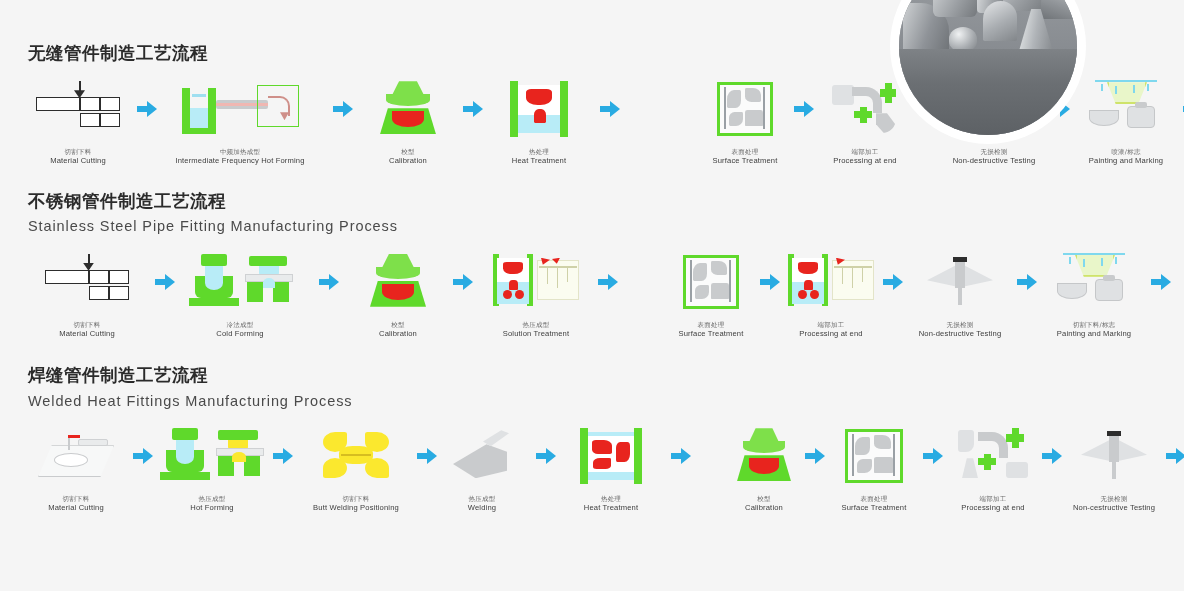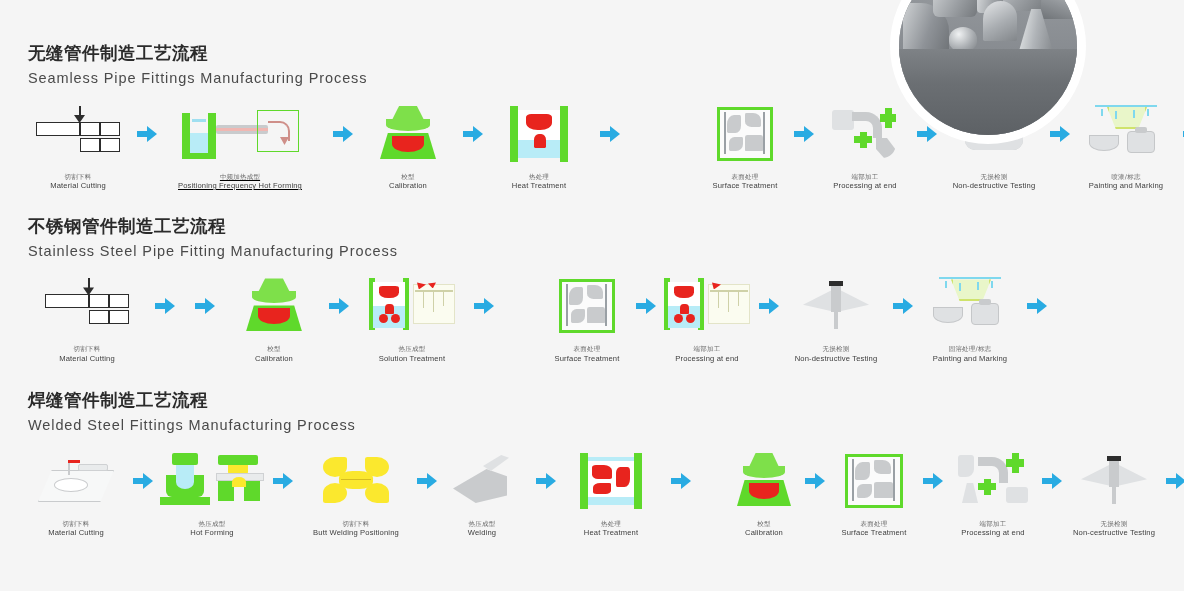--- a/index.html
+++ b/index.html
@@ -163,21 +163,20 @@
                 background:linear-gradient(100deg,#eceeef,#b0b4b8 50%,#868a8e);
                 clip-path: polygon(36% 0, 64% 0, 100% 100%, 0 100%);"></div>
     <div class="fitting" style="left:0; top:92px; width:100%; height:86px;
                 background:linear-gradient(#7e8286,#6b6f73 40%,#5d6165);"></div>
   </div>
 </div>
 
 <div class="section sec-1">
   <div class="sec-head">
     <div class="cn">无缝管件制造工艺流程</div>
-    <div class="en">Seamless Pipe Fittings Manufacturing Process</div>
   </div>
 
   <div class="flow">
 
     <div class="group left">
 
       <div class="step" style="width:112px;">
         <div class="art">
           <div class="ic" style="width:84px;height:56px;">
             <div class="b" style="left:0;top:16px;width:44px;height:14px;border:1.8px solid #2d2d2d;background:#fff;"></div>
@@ -194,38 +193,38 @@
           <div class="en">Material Cutting</div>
         </div>
       </div>
 
       <div class="arrow" style="width:26px;">
         <svg width="20" height="16" viewBox="0 0 20 16">
             <path d="M0 5h10V0l10 8-10 8v-5H0z" fill="#29abe2"></path>
           </svg>
       </div>
 
-      <div class="step" style="width:160px;text-decoration:underline;">
+      <div class="step" style="width:160px;">
         <div class="art">
           <div class="ic" style="width:116px;height:54px;">
             <div class="b g" style="left:0;top:6px;width:8px;height:44px;"></div>
             <div class="b g" style="left:0;top:44px;width:34px;height:8px;"></div>
             <div class="b g" style="left:26px;top:6px;width:8px;height:44px;"></div>
             <div class="b cy" style="left:8px;top:26px;width:18px;height:20px;"></div>
             <div class="b" style="left:10px;top:12px;width:14px;height:3px;background:#9fdff0;"></div>
             <div class="b gy" style="left:34px;top:18px;width:52px;height:9px;border-radius:2px;"></div>
             <div class="b" style="left:34px;top:21px;width:52px;height:3px;background:#f0b7b2;"></div>
             <div class="b out" style="left:76px;top:4px;width:40px;height:40px;background:transparent;"></div>
             <div class="b" style="left:86px;top:14px;width:22px;height:20px;border-top:2.4px solid #cf8f89;border-right:2.4px solid #cf8f89;border-radius:0 10px 0 0;"></div>
             <div class="b" style="left:98px;top:30px;width:9px;height:8px;background:#cf8f89;clip-path:polygon(50% 100%,0 0,100% 0);"></div>
           </div>
         </div>
         <div class="labels">
           <div class="cn">中频加热成型</div>
-          <div class="en">Positioning Frequency Hot Forming</div>
+          <div class="en">Intermediate Frequency Hot Forming</div>
         </div>
       </div>
 
       <div class="arrow" style="width:46px;">
         <svg width="20" height="16" viewBox="0 0 20 16">
             <path d="M0 5h10V0l10 8-10 8v-5H0z" fill="#29abe2"></path>
           </svg>
       </div>
 
       <div class="step" style="width:84px;">
@@ -401,20 +400,43 @@
           <div class="en">Material Cutting</div>
         </div>
       </div>
 
       <div class="arrow" style="width:26px;">
         <svg width="20" height="16" viewBox="0 0 20 16">
             <path d="M0 5h10V0l10 8-10 8v-5H0z" fill="#29abe2"></path>
           </svg>
       </div>
 
+      <div class="step" style="width:124px;">
+        <div class="art">
+          <div class="ic" style="width:106px;height:56px;">
+
+            <div class="b g" style="left:14px;top:0;width:26px;height:12px;border-radius:2px;"></div>
+            <div class="b cy" style="left:18px;top:12px;width:18px;height:18px;"></div>
+            <div class="b g" style="left:8px;top:22px;width:38px;height:22px;border-radius:0 0 6px 6px;"></div>
+            <div class="b cy" style="left:18px;top:22px;width:18px;height:14px;border-radius:0 0 50% 50%;"></div>
+            <div class="b g" style="left:2px;top:44px;width:50px;height:8px;"></div>
+
+            <div class="b g" style="left:62px;top:2px;width:38px;height:10px;border-radius:2px;"></div>
+            <div class="b cy" style="left:72px;top:12px;width:20px;height:14px;border-radius:0 0 50% 50%;"></div>
+            <div class="b" style="left:58px;top:20px;width:48px;height:8px;background:#e9ebec;border:1px solid #cfd1d3;"></div>
+            <div class="b g" style="left:60px;top:28px;width:16px;height:20px;"></div>
+            <div class="b g" style="left:86px;top:28px;width:16px;height:20px;"></div>
+            <div class="b cy" style="left:76px;top:24px;width:12px;height:10px;border-radius:50% 50% 0 0;"></div>
+          </div>
+        </div>
+        <div class="labels">
+          <div class="cn">冷法成型</div>
+          <div class="en">Cold Forming</div>
+        </div>
+      </div>
 
       <div class="arrow" style="width:54px;">
         <svg width="20" height="16" viewBox="0 0 20 16">
             <path d="M0 5h10V0l10 8-10 8v-5H0z" fill="#29abe2"></path>
           </svg>
       </div>
 
       <div class="step" style="width:84px;">
         <div class="art">
           <div class="ic" style="width:60px;height:56px;">
@@ -558,21 +580,21 @@
             <div class="b" style="left:12px;top:4px;width:2px;height:7px;background:#7fd8ee;"></div>
             <div class="b" style="left:26px;top:6px;width:2px;height:8px;background:#7fd8ee;"></div>
             <div class="b" style="left:44px;top:5px;width:2px;height:8px;background:#7fd8ee;"></div>
             <div class="b" style="left:58px;top:4px;width:2px;height:7px;background:#7fd8ee;"></div>
             <div class="b gy2" style="left:0;top:30px;width:30px;height:16px;border:1px solid #c5c7c9;border-radius:0 0 50% 50%;"></div>
             <div class="b gy2" style="left:38px;top:26px;width:28px;height:22px;border:1px solid #c5c7c9;border-radius:4px;"></div>
             <div class="b gy" style="left:46px;top:22px;width:12px;height:6px;border-radius:2px;"></div>
           </div>
         </div>
         <div class="labels">
-          <div class="cn">固溶处理/标志</div>
+          <div class="cn">切割下料/标志</div>
           <div class="en">Painting and Marking</div>
         </div>
       </div>
 
       <div class="arrow" style="width:30px;">
         <svg width="20" height="16" viewBox="0 0 20 16">
             <path d="M0 5h10V0l10 8-10 8v-5H0z" fill="#29abe2"></path>
           </svg>
       </div>
 
@@ -580,21 +602,21 @@
         
         
       </div>
     </div>
   </div>
 </div>
 
 <div class="section sec-3">
   <div class="sec-head">
     <div class="cn">焊缝管件制造工艺流程</div>
-    <div class="en">Welded Steel Fittings Manufacturing Process</div>
+    <div class="en">Welded Heat Fittings Manufacturing Process</div>
   </div>
 
   <div class="flow">
     <div class="group left">
 
       <div class="step" style="width:108px;">
         <div class="art">
           <div class="ic" style="width:76px;height:50px;">
             <div class="b" style="left:0;top:14px;width:76px;height:32px;background:#f7f8f8;border:1.2px solid #c9cbcd;
                  clip-path:polygon(18% 0,100% 0,82% 100%,0 100%);"></div>

